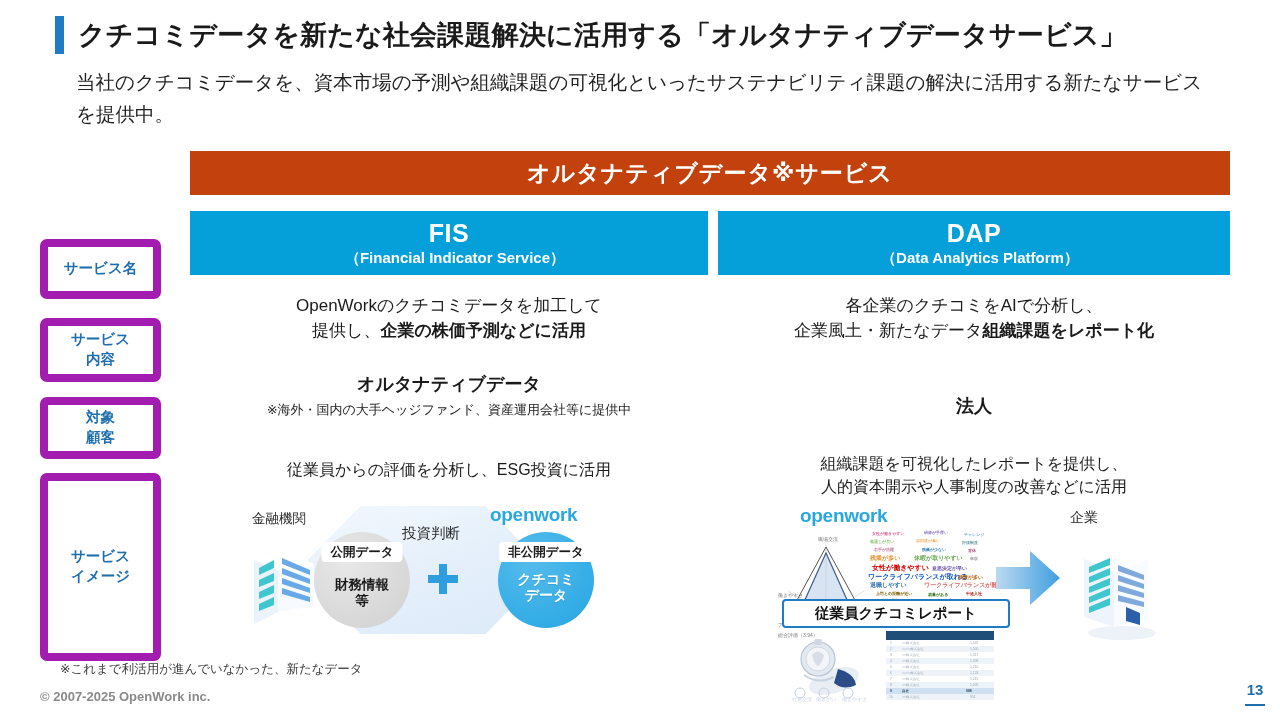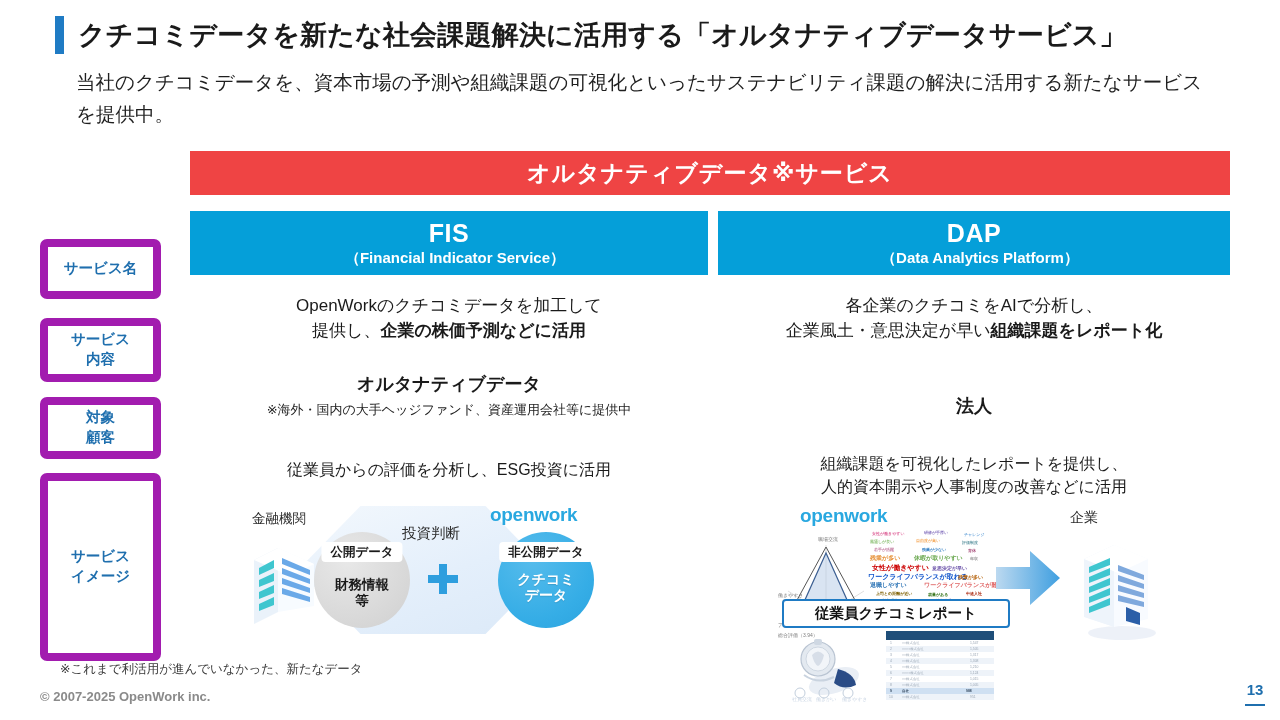--- a/index.html
+++ b/index.html
@@ -53,21 +53,21 @@
     color: #1f1f1f;
   }
 
   
   .service-band {
     position: absolute;
     left: 190px;
     top: 151px;
     width: 1040px;
     height: 44px;
-    background: #ef4444;
+    background: #c2410c;
     color: #ffffff;
     font-size: 23px;
     font-weight: bold;
     display: flex;
     align-items: center;
     justify-content: center;
     letter-spacing: 1px;
   }
 
   
@@ -321,21 +321,21 @@
   <div class="col-text desc fis-desc">
     <div>OpenWorkのクチコミデータを加工して</div>
     <div>
       <span>提供し、</span><b>企業の株価予測などに活用</b>
     </div>
   </div>
 
   <div class="col-text desc dap-desc">
     <div>各企業のクチコミをAIで分析し、</div>
     <div>
-      <span>企業風土・意思決定が早い</span><b>組織課題をレポート化</b>
+      <span>企業風土・新たなデータ</span><b>組織課題をレポート化</b>
     </div>
   </div>
 
   <div class="col-text fis-target">
     <div class="target-main">オルタナティブデータ</div>
     <div class="target-sub">※海外・国内の大手ヘッジファンド、資産運用会社等に提供中</div>
   </div>
 
   <div class="col-text dap-target">
     <div class="target-main">法人</div>

